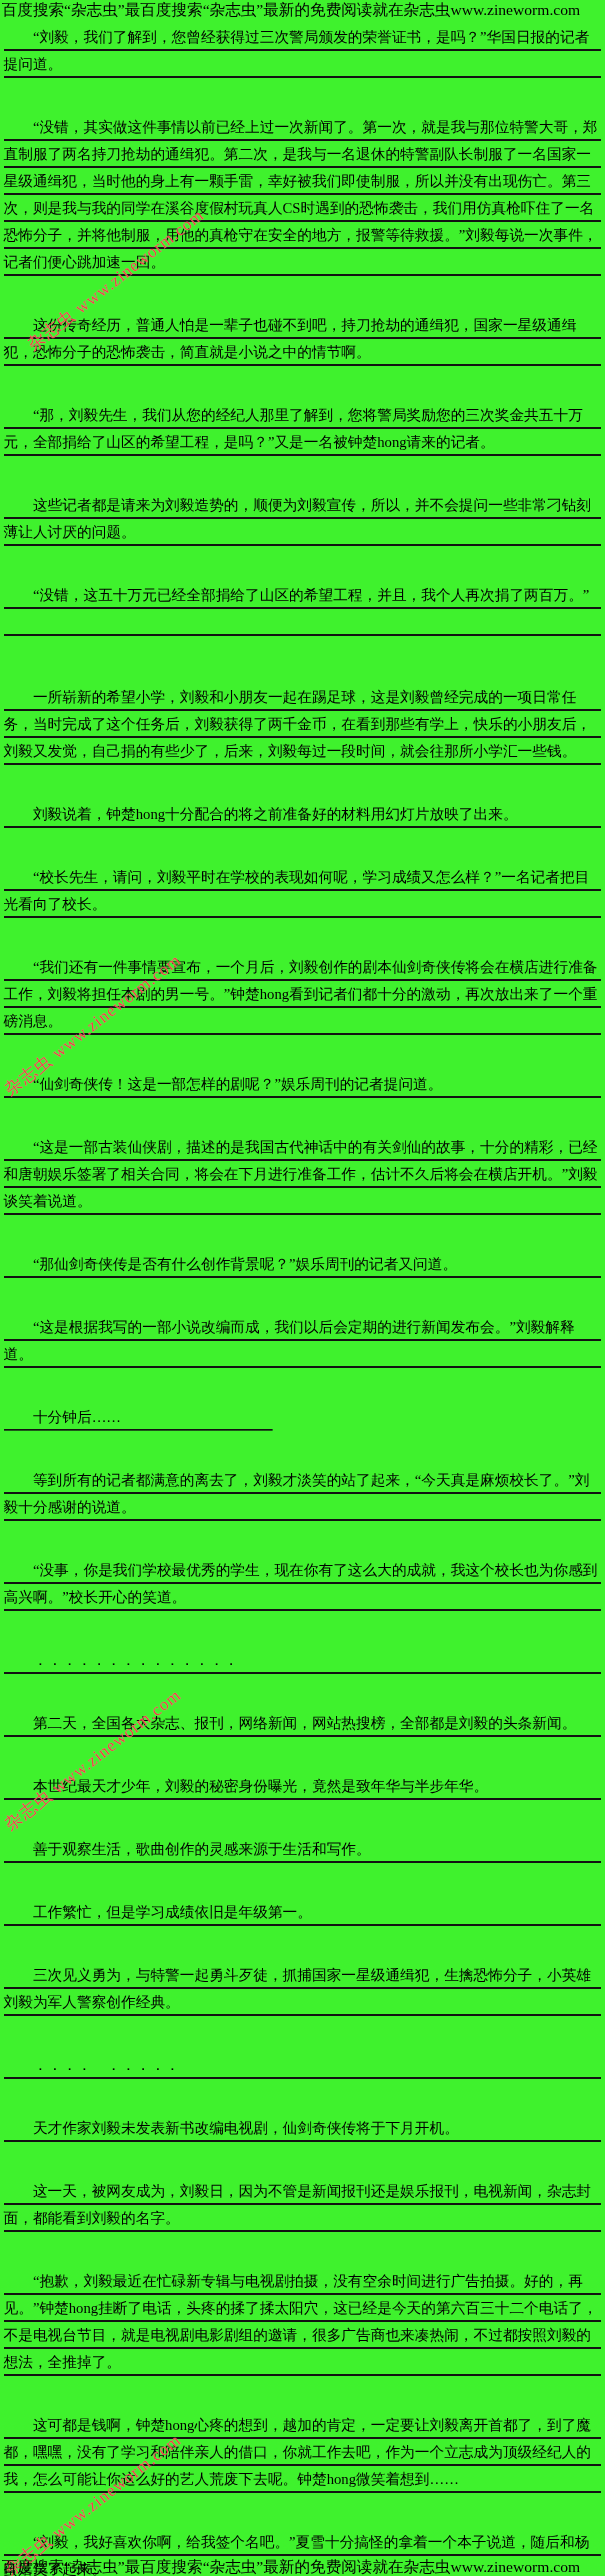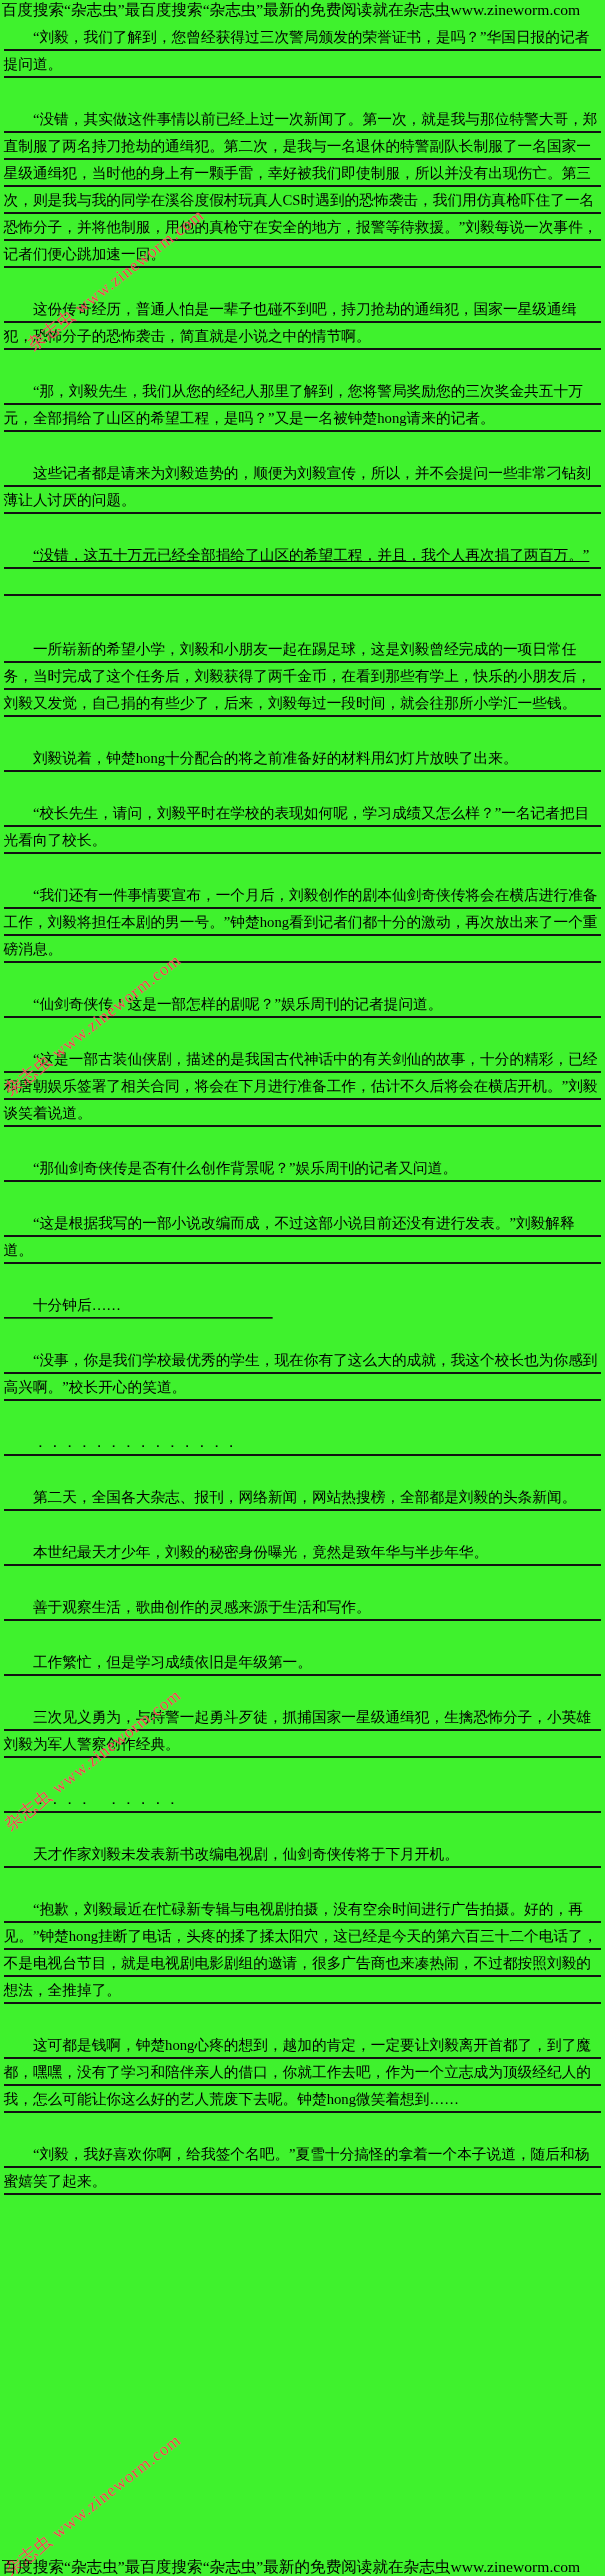--- a/index.html
+++ b/index.html
@@ -28,29 +28,29 @@
     width: 100%;
   }
   .content {
     padding: 5.2px 4.3px 0 3.5px;
     color: #000;
   }
   .para {
     font-size: 14.7px;
     line-height: 27px;
     text-indent: 2em;
-    margin: 0 0 28px 0;
+    margin: 0 0 36px 0;
     word-break: break-all;
     
     background-image: repeating-linear-gradient(
       to bottom,
       transparent 0px, transparent 25px,
       #121212 25px, #121212 27px);
   }
-  .para.blank-after { padding-bottom: 39px; text-decoration: underline; }
+  .para.blank-after { padding-bottom: 39px; }
   .para.short-rule {
     background-image: linear-gradient(to right, #121212, #121212);
     background-repeat: no-repeat;
     background-size: 45% 1.7px;
     background-position: 0 25px;
   }
   .wm {
     position: absolute;
     font-size: 17.3px;
     letter-spacing: 0.9px;
@@ -81,31 +81,33 @@
       <p class="para">“那，刘毅先生，我们从您的经纪人那里了解到，您将警局奖励您的三次奖金共五十万元，全部捐给了山区的希望工程，是吗？”又是一名被钟楚hong请来的记者。</p>
       <p class="para">这些记者都是请来为刘毅造势的，顺便为刘毅宣传，所以，并不会提问一些非常刁钻刻薄让人讨厌的问题。</p>
       <p class="para blank-after">“没错，这五十万元已经全部捐给了山区的希望工程，并且，我个人再次捐了两百万。”</p>
       <p class="para">一所崭新的希望小学，刘毅和小朋友一起在踢足球，这是刘毅曾经完成的一项日常任务，当时完成了这个任务后，刘毅获得了两千金币，在看到那些有学上，快乐的小朋友后，刘毅又发觉，自己捐的有些少了，后来，刘毅每过一段时间，就会往那所小学汇一些钱。</p>
       <p class="para">刘毅说着，钟楚hong十分配合的将之前准备好的材料用幻灯片放映了出来。</p>
       <p class="para">“校长先生，请问，刘毅平时在学校的表现如何呢，学习成绩又怎么样？”一名记者把目光看向了校长。</p>
       <p class="para">“我们还有一件事情要宣布，一个月后，刘毅创作的剧本仙剑奇侠传将会在横店进行准备工作，刘毅将担任本剧的男一号。”钟楚hong看到记者们都十分的激动，再次放出来了一个重磅消息。</p>
       <p class="para">“仙剑奇侠传！这是一部怎样的剧呢？”娱乐周刊的记者提问道。</p>
       <p class="para">“这是一部古装仙侠剧，描述的是我国古代神话中的有关剑仙的故事，十分的精彩，已经和唐朝娱乐签署了相关合同，将会在下月进行准备工作，估计不久后将会在横店开机。”刘毅谈笑着说道。</p>
       <p class="para">“那仙剑奇侠传是否有什么创作背景呢？”娱乐周刊的记者又问道。</p>
-      <p class="para">“这是根据我写的一部小说改编而成，不过这部小说目前还没有进行发表。”刘毅解释道。</p>
+      <p class="para">“这是根据我写的一部小说改编而成，我们以后会定期的进行新闻发布会。”刘毅解释道。</p>
       <p class="para short-rule">十分钟后……</p>
+      <p class="para">等到所有的记者都满意的离去了，刘毅才淡笑的站了起来，“今天真是麻烦校长了。”刘毅十分感谢的说道。</p>
       <p class="para">“没事，你是我们学校最优秀的学生，现在你有了这么大的成就，我这个校长也为你感到高兴啊。”校长开心的笑道。</p>
       <p class="para">．．．．．．．．．．．．．．</p>
       <p class="para">第二天，全国各大杂志、报刊，网络新闻，网站热搜榜，全部都是刘毅的头条新闻。</p>
       <p class="para">本世纪最天才少年，刘毅的秘密身份曝光，竟然是致年华与半步年华。</p>
       <p class="para">善于观察生活，歌曲创作的灵感来源于生活和写作。</p>
       <p class="para">工作繁忙，但是学习成绩依旧是年级第一。</p>
       <p class="para">三次见义勇为，与特警一起勇斗歹徒，抓捕国家一星级通缉犯，生擒恐怖分子，小英雄刘毅为军人警察创作经典。</p>
       <p class="para">．．．．　．．．．．</p>
       <p class="para">天才作家刘毅未发表新书改编电视剧，仙剑奇侠传将于下月开机。</p>
+      <p class="para">这一天，被网友成为，刘毅日，因为不管是新闻报刊还是娱乐报刊，电视新闻，杂志封面，都能看到刘毅的名字。</p>
       <p class="para">“抱歉，刘毅最近在忙碌新专辑与电视剧拍摄，没有空余时间进行广告拍摄。好的，再见。”钟楚hong挂断了电话，头疼的揉了揉太阳穴，这已经是今天的第六百三十二个电话了，不是电视台节目，就是电视剧电影剧组的邀请，很多广告商也来凑热闹，不过都按照刘毅的想法，全推掉了。</p>
       <p class="para">这可都是钱啊，钟楚hong心疼的想到，越加的肯定，一定要让刘毅离开首都了，到了魔都，嘿嘿，没有了学习和陪伴亲人的借口，你就工作去吧，作为一个立志成为顶级经纪人的我，怎么可能让你这么好的艺人荒废下去呢。钟楚hong微笑着想到……</p>
       <p class="para">“刘毅，我好喜欢你啊，给我签个名吧。”夏雪十分搞怪的拿着一个本子说道，随后和杨蜜嬉笑了起来。</p>
     </div>
 
   <div class="wm wm1" style="color: rgb(238, 68, 68);">杂志虫 www.zineworm.com</div>
   <div class="wm wm2" style="color: rgb(238, 68, 68);">杂志虫 www.zineworm.com</div>
   <div class="wm wm3" style="color: rgb(238, 68, 68);">杂志虫 www.zineworm.com</div>
   <div class="wm wm4" style="color: rgb(238, 68, 68);">杂志虫 www.zineworm.com</div>
 

